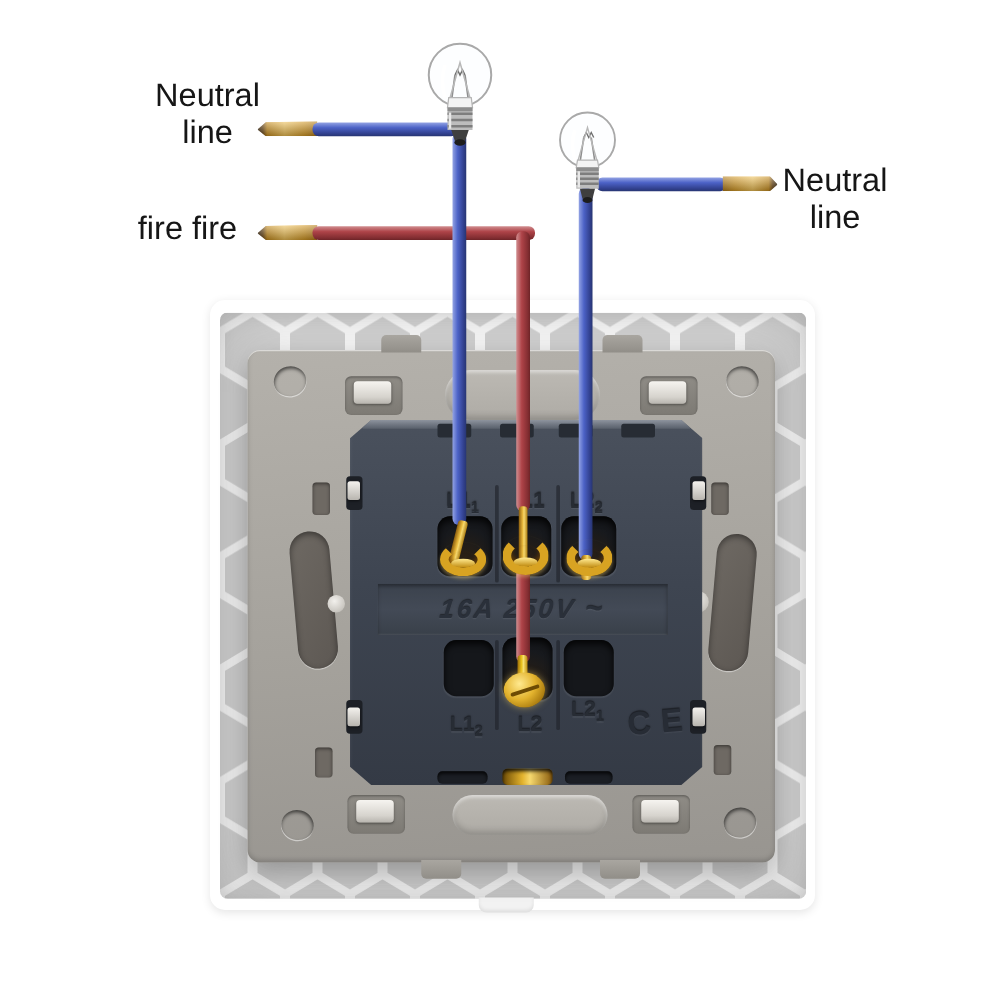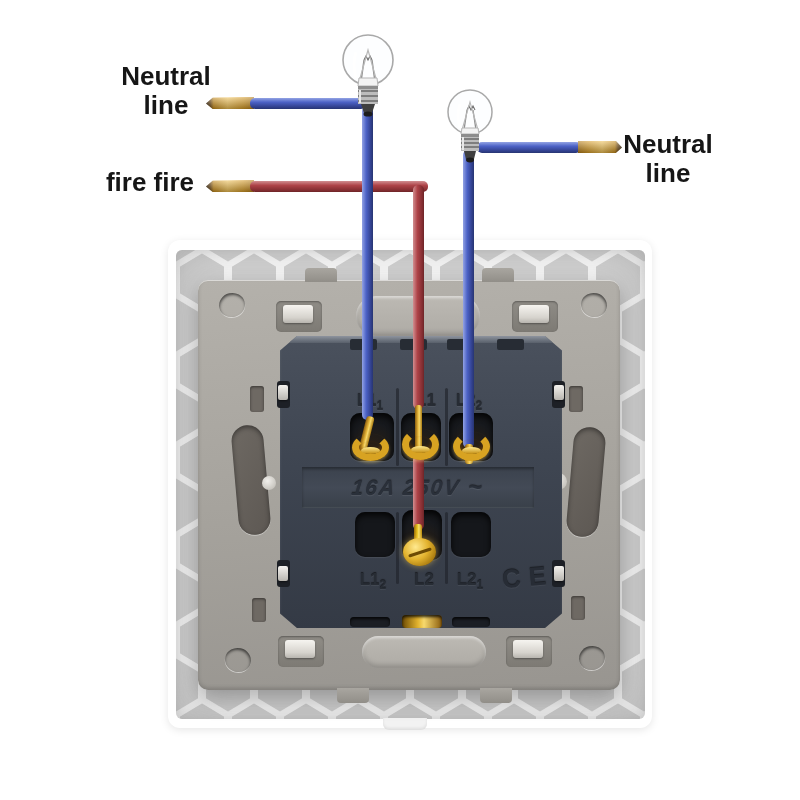--- a/index.html
+++ b/index.html
@@ -1,20 +1,20 @@
 <!DOCTYPE html>
 <html><head>
 <meta charset="utf-8">
 <style>
   html,body{margin:0;padding:0;background:#ffffff;}
   .stage{position:relative;width:800px;height:800px;background:#ffffff;
          font-family:"Liberation Sans",sans-serif;overflow:hidden;}
 
   
-  .lbl{position:absolute;font-weight:bold;color:#161616;font-size:26px;
+  .lbl{position:absolute;font-weight:normal;color:#161616;font-size:26px;
        line-height:1.1;text-align:center;letter-spacing:0px;}
   .lbl span{display:block;}
 
   
   .wire{position:absolute;border-radius:5px;}
   .blue-h{background:linear-gradient(180deg,#93a3e4 0%,#4c62c6 38%,#32418f 80%,#273572 100%);}
   .blue-v{background:linear-gradient(90deg,#93a3e4 0%,#4c62c6 38%,#32418f 80%,#273572 100%);}
   .red-h{background:linear-gradient(180deg,#d18e90 0%,#ae4348 40%,#822d31 85%,#6d2427 100%);}
   .red-v{background:linear-gradient(90deg,#d18e90 0%,#ae4348 40%,#822d31 85%,#6d2427 100%);}
   .tip{position:absolute;
@@ -200,21 +200,21 @@
     </div>
 
     <div class="port-dark" style="left:75px;top:176px;width:40px;height:45px;"></div>
     <div class="port" style="left:122px;top:174px;width:40px;height:50px;"></div>
     <div class="port-dark" style="left:171px;top:176px;width:40px;height:45px;"></div>
     <div class="divider" style="left:116px;top:176px;height:72px;"></div>
     <div class="divider" style="left:165px;top:176px;height:72px;"></div>
 
     <span class="term-lbl" style="left:93px;top:234px;"><span>L1</span><span class="sub">2</span></span>
     <span class="term-lbl" style="left:144px;top:234px;"><span>L2</span><span class="sub"></span></span>
-    <span class="term-lbl" style="left:190px;top:234px;"><span>L2</span><span class="sub">1</span></span>
+    <span class="term-lbl" style="left:190px;top:222px;"><span>L2</span><span class="sub">1</span></span>
     <span class="ce">CE</span>
 
     <div class="slot" style="left:70px;top:281px;width:40px;"></div>
     <div class="slot slot-gold" style="left:122px;top:279px;width:40px;height:13px;"></div>
     <div class="slot" style="left:172px;top:281px;width:38px;"></div>
   </div>
 
   <div class="corner-nub" style="left:277px;top:381px;"></div>
   <div class="corner-nub" style="left:552px;top:381px;"></div>
   <div class="corner-nub" style="left:277px;top:560px;"></div>

